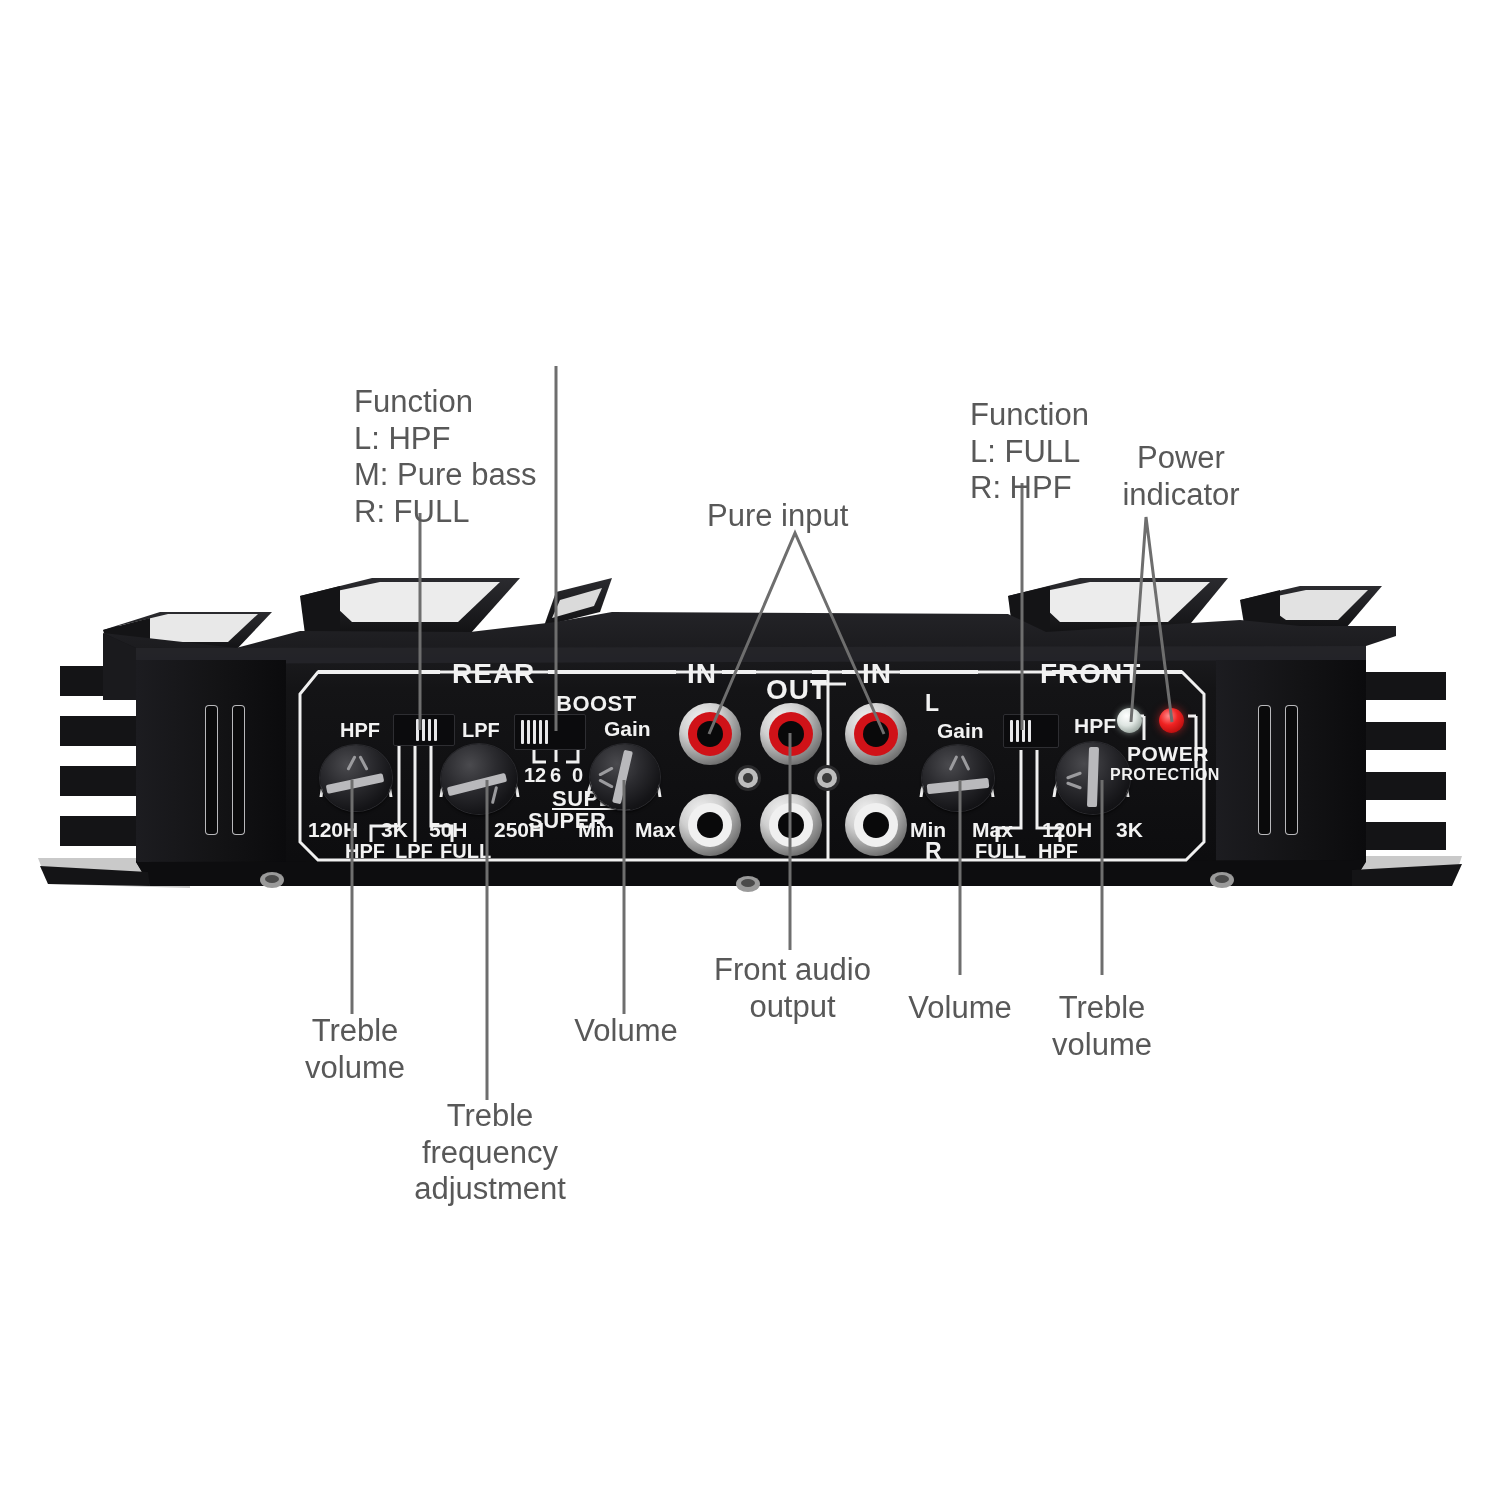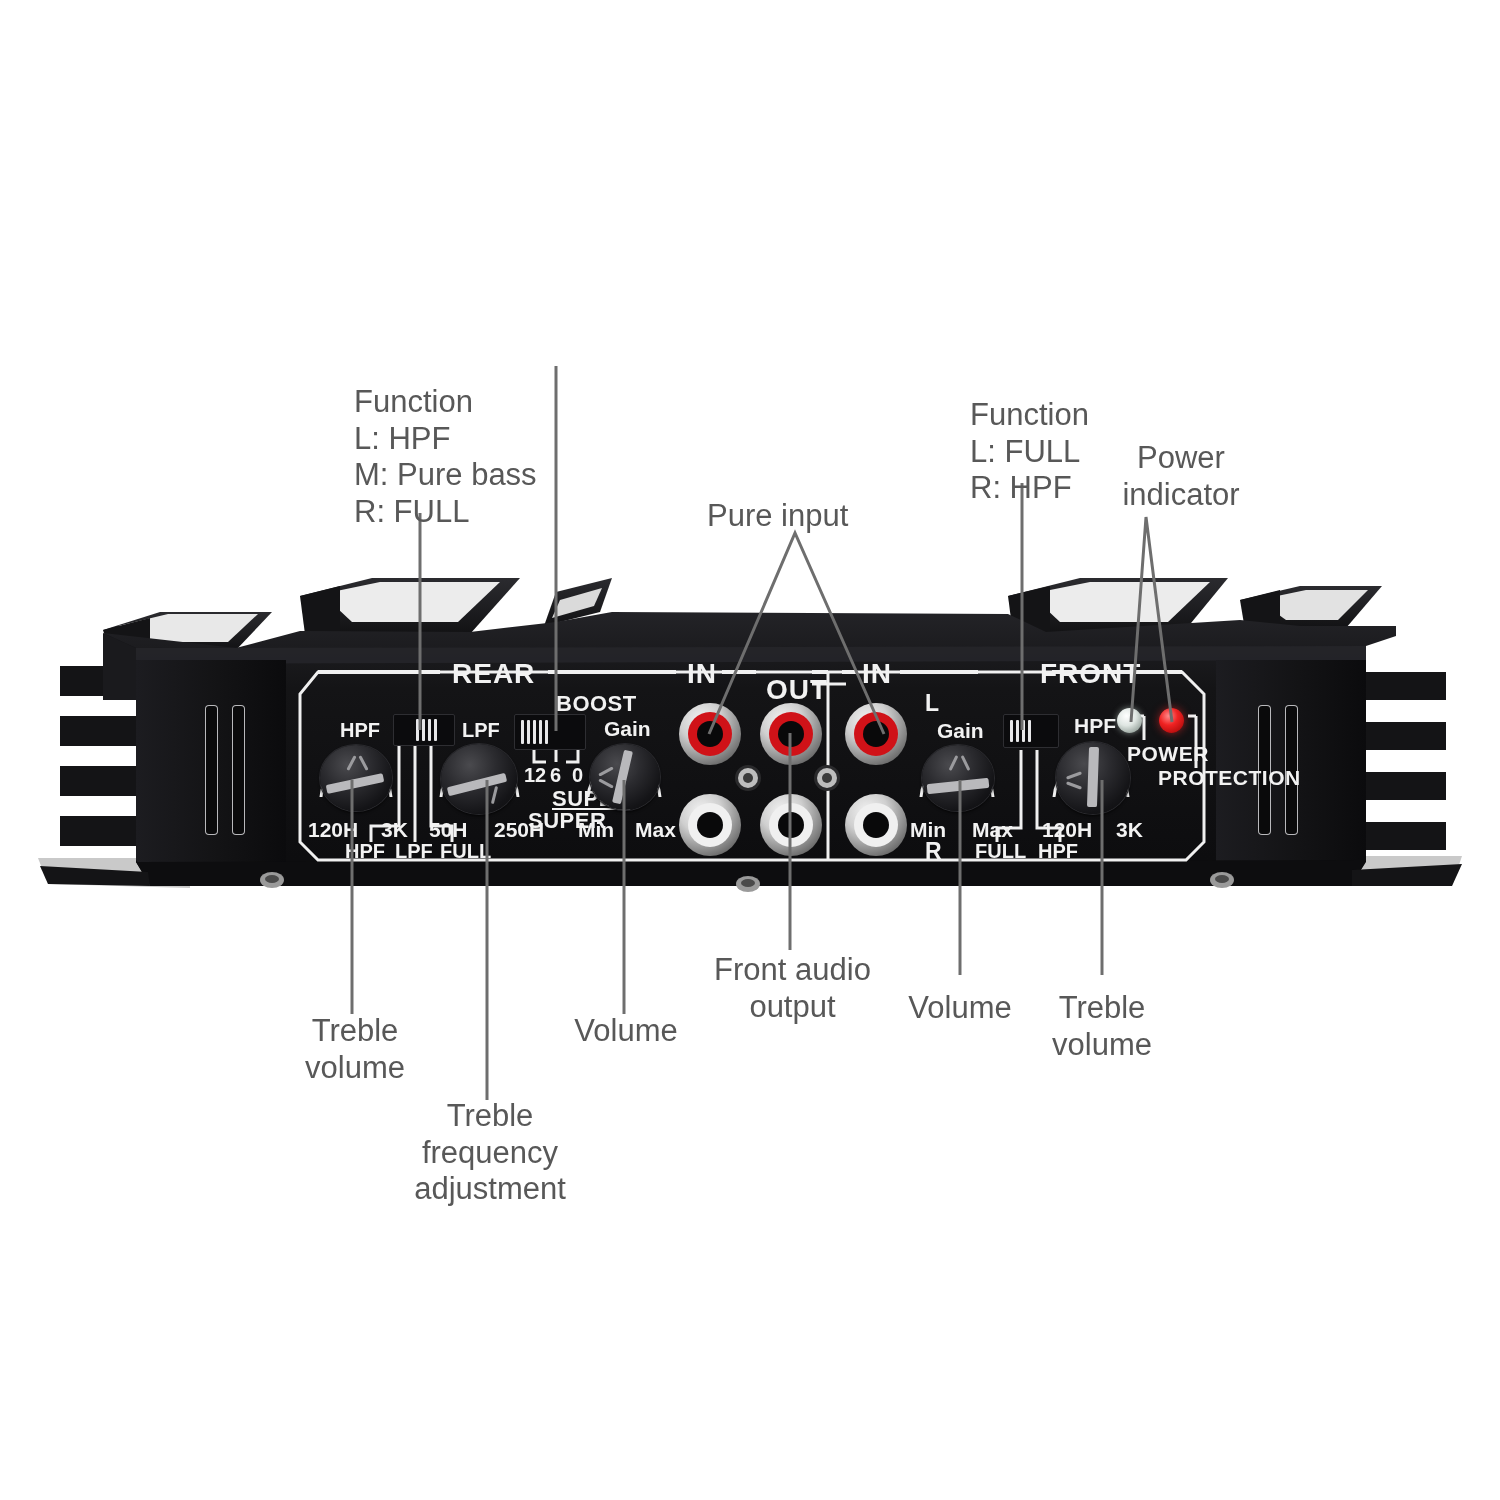--- a/index.html
+++ b/index.html
@@ -330,21 +330,21 @@
     <div class="slabel" style="left:1116px;top:818px;font-size:21px;">3K</div>
 
     <div class="led" style="left:1117px;top:708px;width:25px;height:25px;
          background:radial-gradient(circle at 38% 32%, #ffffff 0%, #dfe6e2 42%, #9aa6a0 78%, #5f6a66 100%);
          box-shadow:0 0 6px rgba(220,235,230,.5);"></div>
     <div class="slabel" style="left:1127px;top:742px;font-size:21px;letter-spacing:.5px;">POWER</div>
 
     <div class="led" style="left:1159px;top:708px;width:25px;height:25px;
          background:radial-gradient(circle at 38% 32%, #ff8a8a 0%, #f02222 40%, #b60d0d 80%, #6e0606 100%);
          box-shadow:0 0 8px rgba(240,40,40,.6);"></div>
-    <div class="slabel" style="left:1158px;top:766px;font-size:21px;letter-spacing:.5px;">PROTECTION</div>
+    <div class="slabel" style="left:1110px;top:766px;font-size:16px;letter-spacing:.5px;">PROTECTION</div>
   </div>
 
   <svg id="leaders">
     <g stroke="#6e6e6e" stroke-width="3" fill="none" stroke-linecap="butt">
 
       <line x1="556" y1="366" x2="556" y2="731"></line>
 
       <line x1="420" y1="513" x2="420" y2="730"></line>
 
       <polyline points="709,734 795,533 884,734"></polyline>

